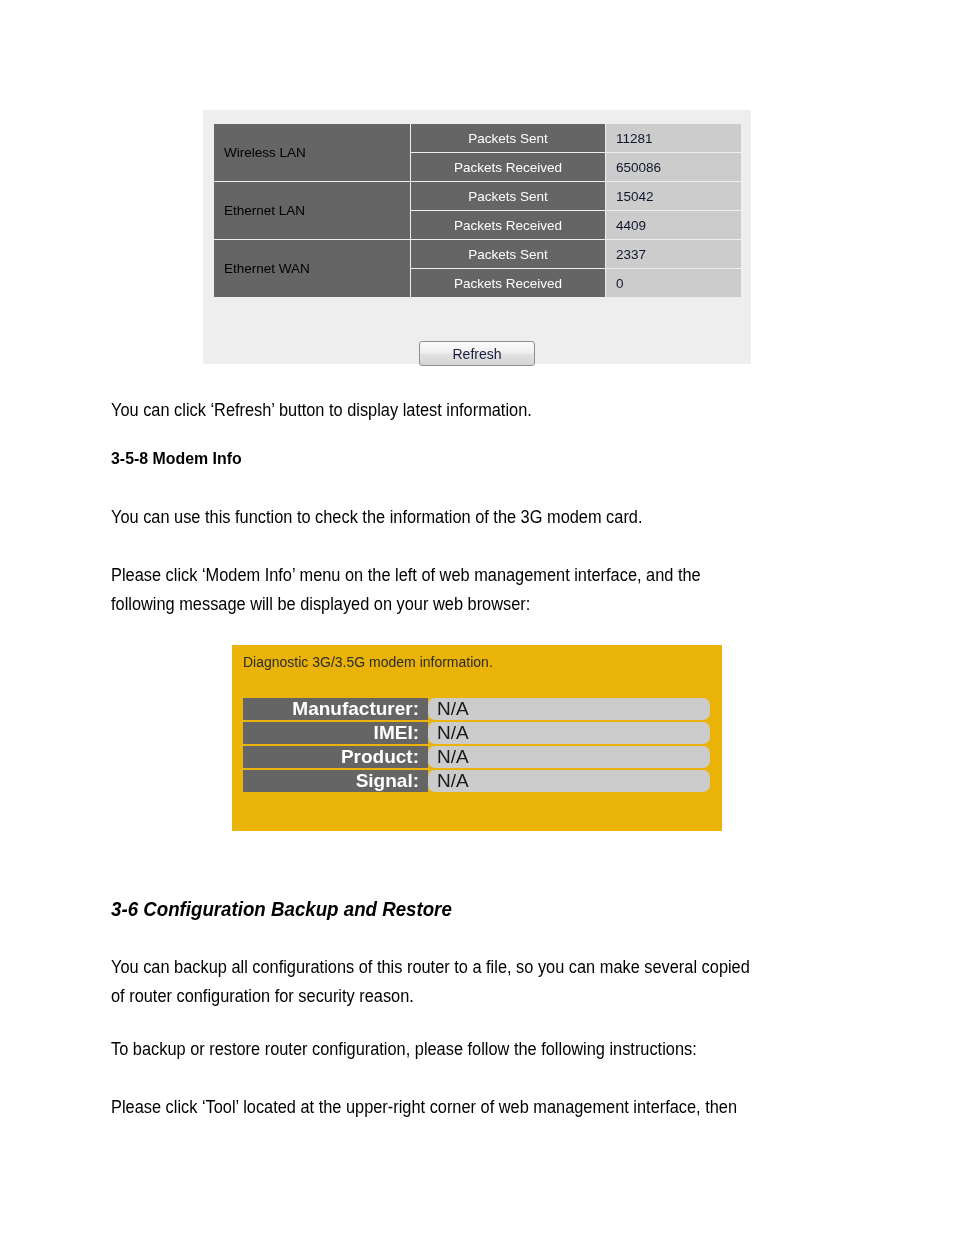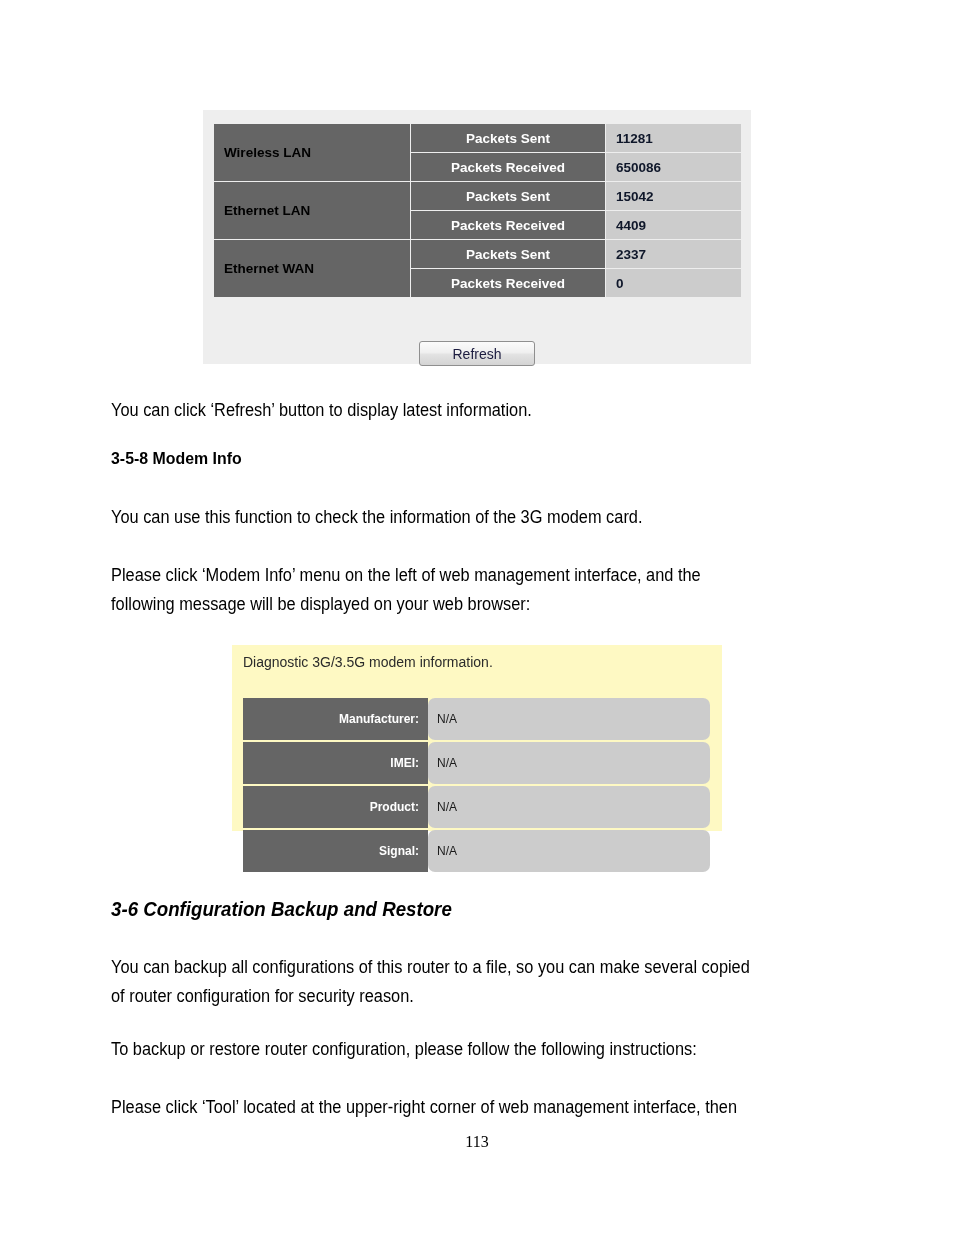--- a/index.html
+++ b/index.html
@@ -38,21 +38,21 @@
     top: 13px;
     width: 527px;
     border-collapse: separate;
     border-spacing: 1px 1px;
     table-layout: fixed;
   }
   .stats-table td {
     height: 28px;
     padding: 0 10px;
     font-size: 13.5px;
-    font-weight: bold;
+    font-weight: normal;
     vertical-align: middle;
     box-sizing: border-box;
   }
   .cat-cell {
     width: 196px;
     background: #656565;
     color: #000000;
     text-align: left;
   }
   .lbl-cell {
@@ -93,21 +93,21 @@
     cursor: pointer;
   }
 
   
   .modem-panel {
     position: absolute;
     left: 232px;
     top: 645px;
     width: 490px;
     height: 186px;
-    background: #fef9c3;
+    background: #eab308;
     box-sizing: border-box;
   }
   .modem-caption {
     position: absolute;
     left: 11px;
     top: 9px;
     font-size: 14px;
     color: #2b2b2b;
     font-family: "Liberation Sans", sans-serif;
     white-space: nowrap;
@@ -115,23 +115,23 @@
   .modem-table {
     position: absolute;
     left: 11px;
     top: 51px;
     width: 467px;
     border-collapse: separate;
     border-spacing: 0 2px;
     table-layout: fixed;
   }
   .modem-table td {
-    height: 42px;
+    height: 16px;
     padding: 0 9px;
-    font-size: 12px;
+    font-size: 19px;
     vertical-align: middle;
     box-sizing: border-box;
   }
   .m-lbl {
     width: 185px;
     background: #656565;
     color: #ffffff;
     text-align: right;
     font-weight: bold;
   }
@@ -255,15 +255,14 @@
 
   <div class="doc-text doc-h2" style="left:111px; top:895px; width:800px;">3-6 Configuration Backup and Restore</div>
 
   <div class="doc-text" style="left:111px; top:953px; width:800px;">You can backup all configurations of this router to a file, so you can make several copied
 of router configuration for security reason.</div>
 
   <div class="doc-text" style="left:111px; top:1035px; width:800px;">To backup or restore router configuration, please follow the following instructions:</div>
 
   <div class="doc-text" style="left:111px; top:1093px; width:820px;">Please click ‘Tool’ located at the upper-right corner of web management interface, then</div>
 
-  <div class="page-number">113</div>
 
 </div>
 
 </body></html>

